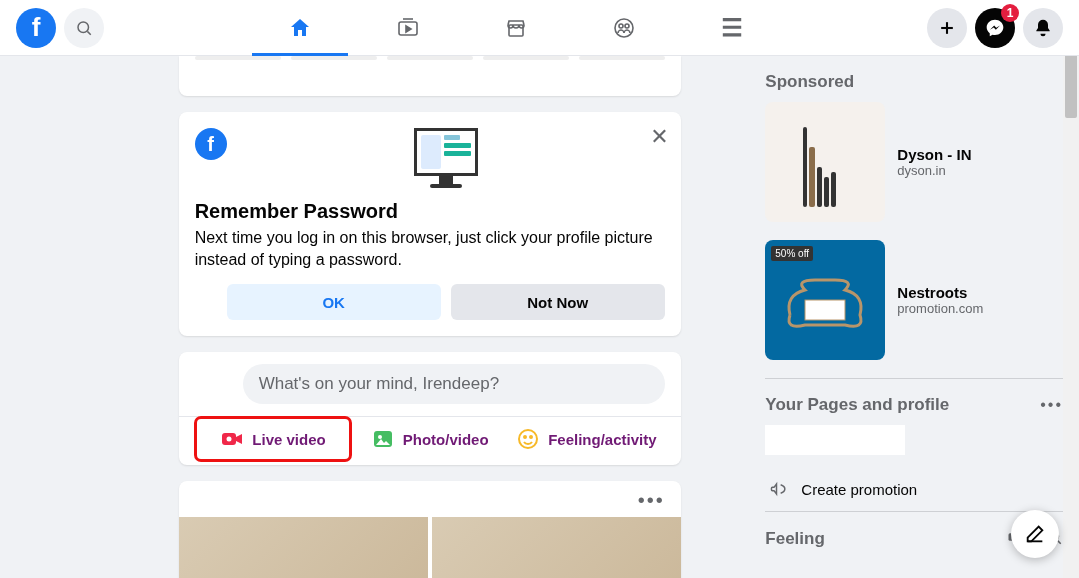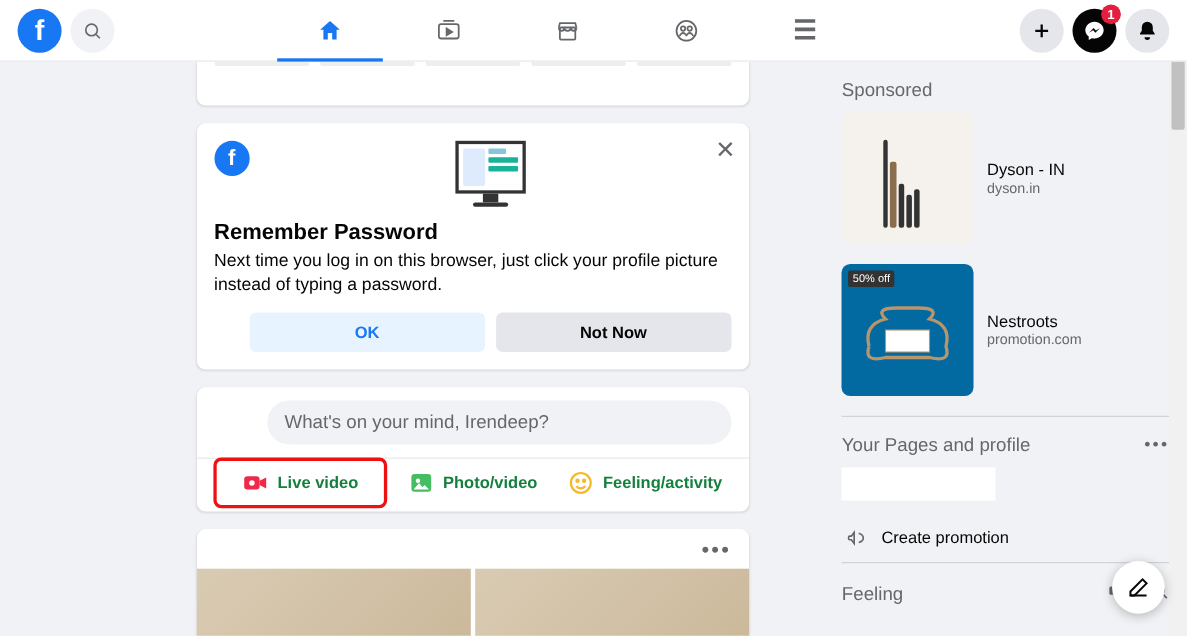--- a/index.html
+++ b/index.html
@@ -51,36 +51,36 @@
 .rp-buttons { display:flex; gap:10px; margin-top:14px;padding-left:32px; }
 .rp-buttons button { flex:1; border:none; height:36px; border-radius:6px; font-size:15px; font-weight:600; cursor:pointer; }
 .btn-ok { background:#e7f3ff; color:#1877f2; }
 .btn-nn { background:#e4e6eb; color:#050505; }
 
 
 .composer { padding:12px 16px 4px; }
 .comp-input { background:#f0f2f5; border-radius:999px; height:40px; margin-left:48px; display:flex; align-items:center; padding:0 16px; color:#65676b; font-size:17px; cursor:pointer; }
 .comp-sep { border-top:1px solid #e4e6eb; margin:12px -16px 0; }
 .comp-actions { display:flex; }
-.comp-act { flex:1; display:flex; align-items:center; justify-content:center; gap:8px; height:44px; color:#15803d; font-weight:600; font-size:15px; cursor:pointer; border-radius:6px; }
+.comp-act { flex:1; display:flex; align-items:center; justify-content:center; gap:8px; height:44px; color:#701a75; font-weight:600; font-size:15px; cursor:pointer; border-radius:6px; }
 .comp-act.hl { outline:3px solid #e11; outline-offset:-2px; }
 .ic { width:24px; height:24px; display:inline-flex; align-items:center; justify-content:center; }
 
 
 .post { padding:12px 16px 0; position:relative; }
 .post .dots { position:absolute; top:8px; right:16px; color:#65676b; font-size:20px; cursor:pointer; letter-spacing:2px; }
 .post-imgs { display:flex; gap:4px; margin:24px -16px 0; }
 .post-imgs div { flex:1; height:80px; background:linear-gradient(135deg,#d9cbb3,#cbb89a); }
 
 
-.section-title { color:#65676b; font-weight:400; font-size:17px; margin-bottom:10px; }
+.section-title { color:#65676b; font-weight:700; font-size:17px; margin-bottom:10px; }
 .sponsor { display:flex; gap:12px; margin-bottom:18px; cursor:pointer; }
 .sponsor-img { width:120px; height:120px; border-radius:8px; background:#f5f1ed; display:flex; align-items:center; justify-content:center; position:relative; overflow:hidden; }
 .sponsor-txt { display:flex; flex-direction:column; justify-content:center; }
-.sponsor-txt .t { color:#050505; font-weight:400; font-size:15px; }
+.sponsor-txt .t { color:#050505; font-weight:700; font-size:15px; }
 .sponsor-txt .d { color:#65676b; font-size:13px; }
 .dyson { width:44px; height:90px; display:flex; gap:2px; align-items:flex-end; }
 .dyson span { display:block; background:#333; border-radius:2px; }
 .sale { position:absolute; top:6px; left:6px; background:#333; color:#fff; font-size:10px; padding:2px 4px; border-radius:2px; }
 .hr { border-top:1px solid #ced0d4; margin:6px 0 16px; }
 .row-between { display:flex; align-items:center; justify-content:space-between; }
 .muted-icons { display:flex; gap:20px; color:#65676b; }
 .create-promo { display:flex; align-items:center; gap:12px; color:#050505; font-size:15px; padding:6px 4px; cursor:pointer; }
 .blank { background:#fff; height:30px; margin:10px 0 18px; width:140px; }
 

